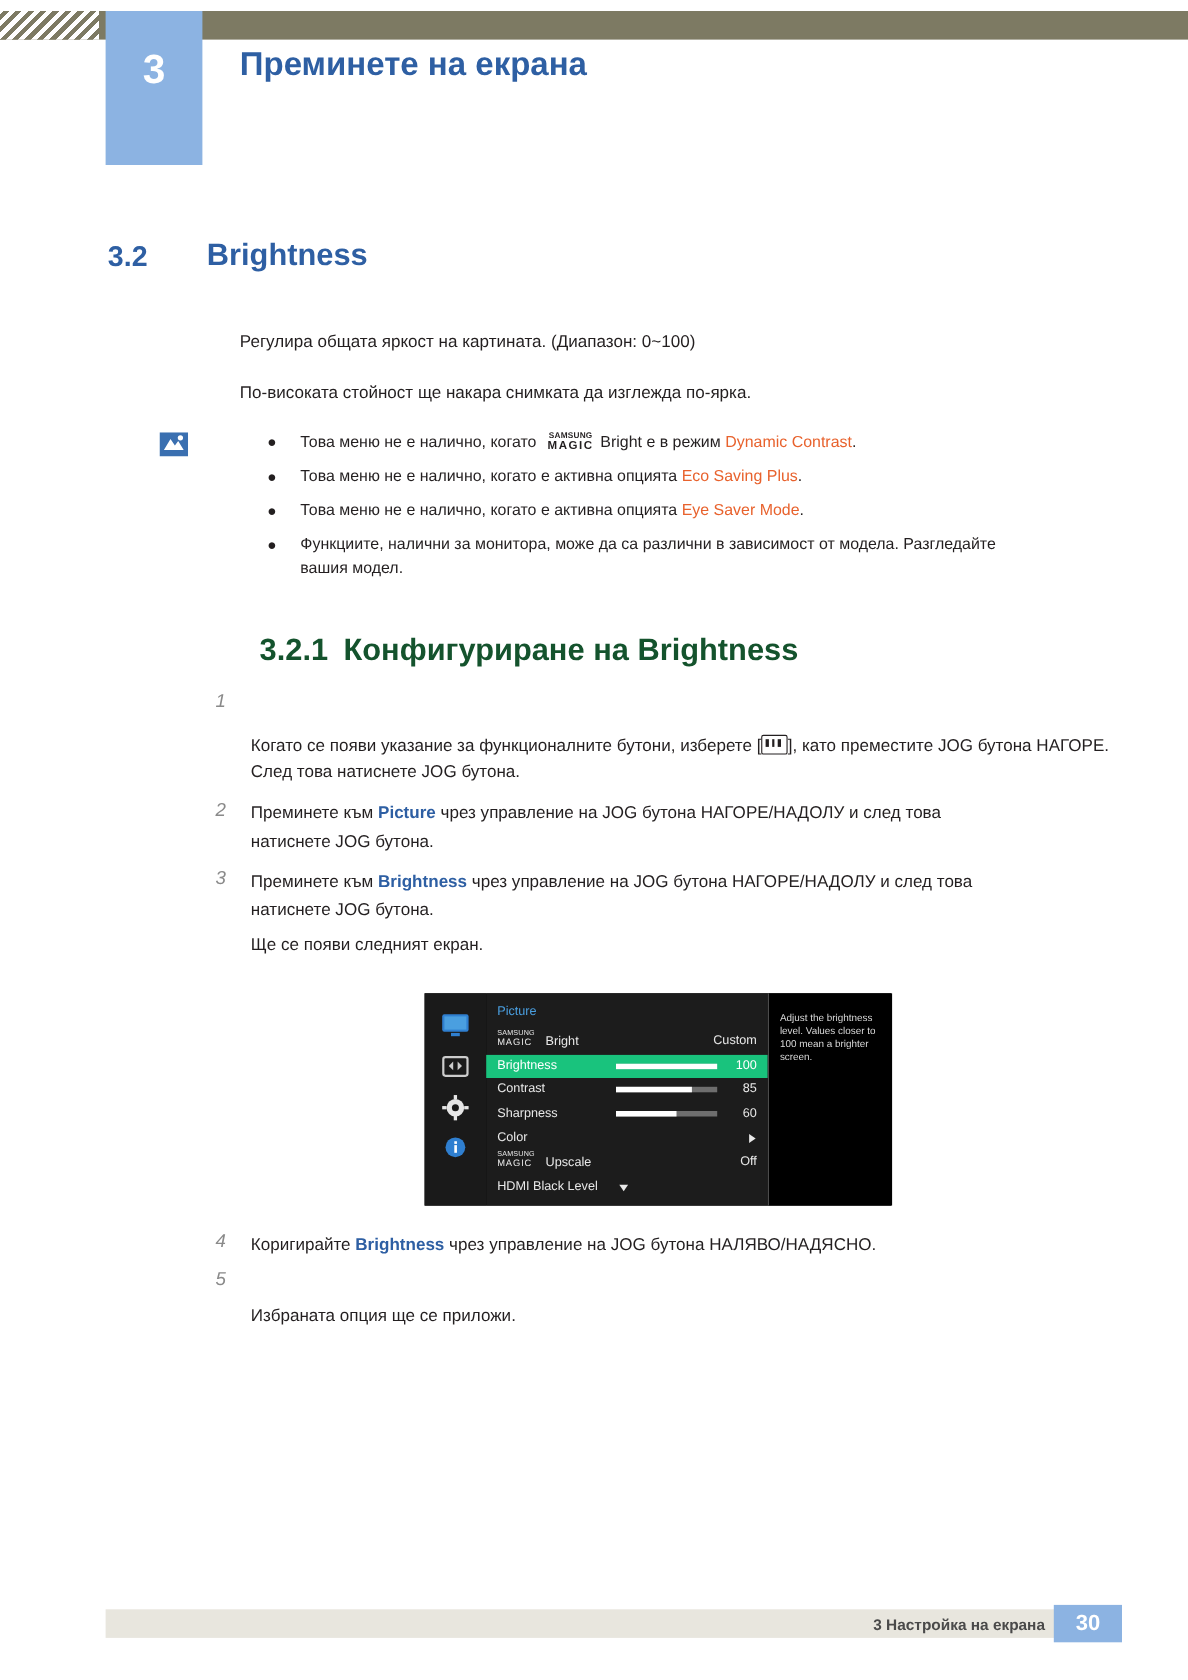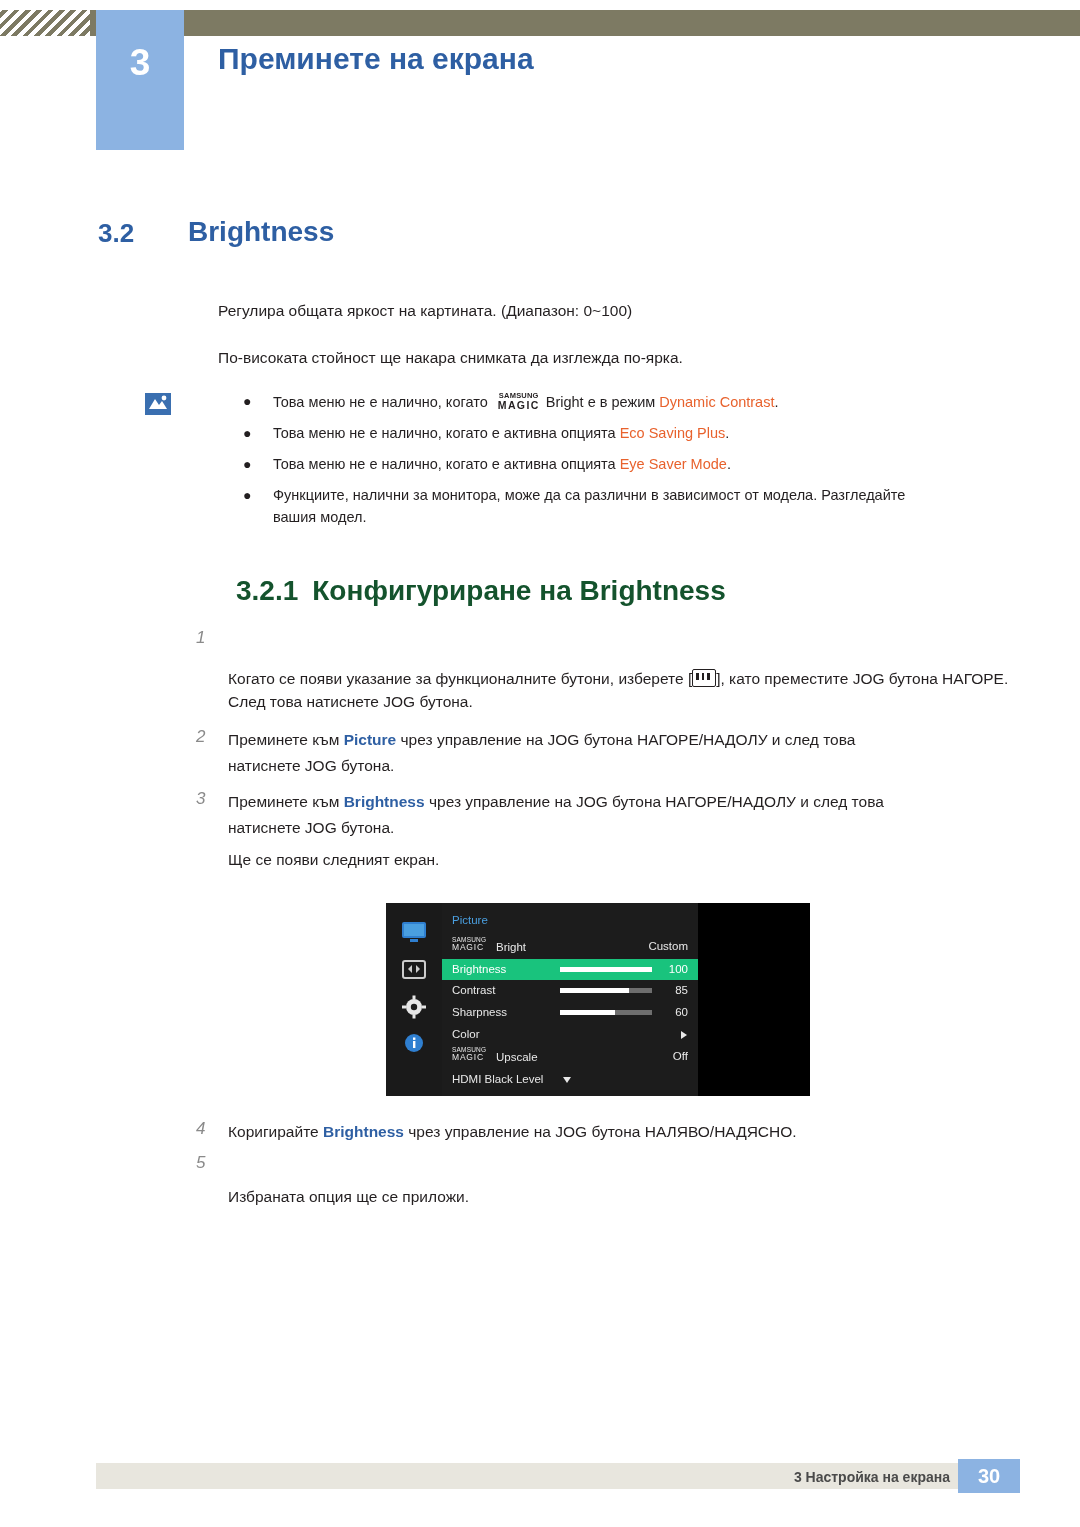--- a/index.html
+++ b/index.html
@@ -546,20 +546,23 @@
       </span>
       <span class="val">Off</span>
     </div>
 
     <div class="osd-row" style="top:166px;">
       <span class="lbl">HDMI Black Level</span>
       <span class="arrow-down"></span>
     </div>
   </div>
 
+  <div class="osd-help">
+    <div class="txt">Adjust the brightness level. Values closer to 100 mean a brighter screen.</div>
+  </div>
 </div>
 
 <div class="step-num" style="top:1119px; left:196px;">4</div>
 <div class="step-txt" style="top:1117px; left:228px; width:790px;">
   <span>Коригирайте </span><span class="bluebold">Brightness</span><span> чрез управление на JOG бутона НАЛЯВО/НАДЯСНО.</span>
 </div>
 
 <div class="step-num" style="top:1153px; left:196px;">5</div>
 <div class="step-txt" style="top:1151px; left:228px; width:790px;margin-top:31px;">Избраната опция ще се приложи.</div>
 

